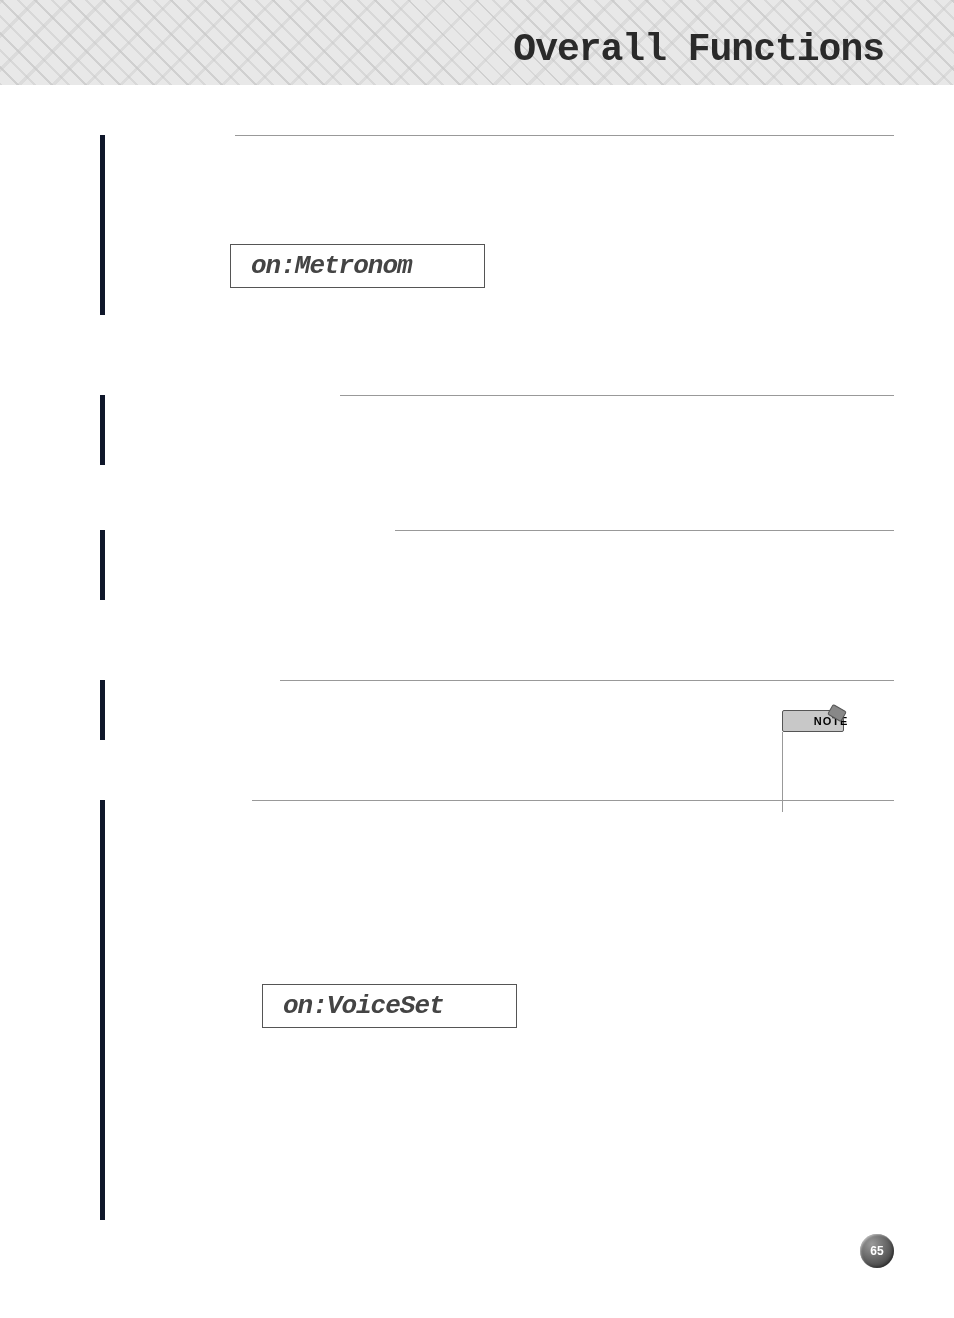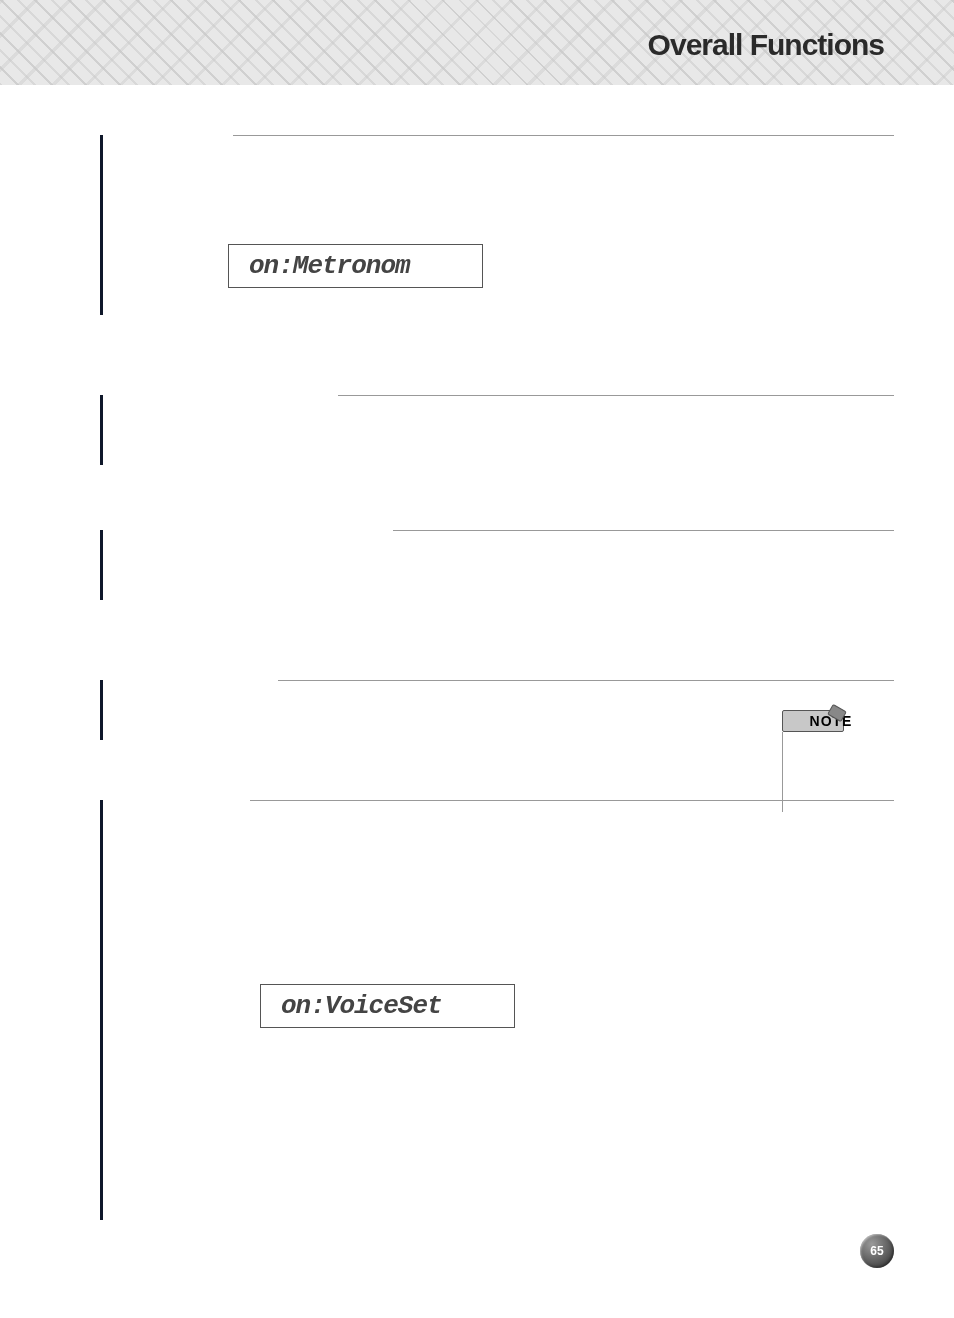--- a/index.html
+++ b/index.html
@@ -36,38 +36,38 @@
         rgba(200,200,200,0.4),
         rgba(200,200,200,0.4) 3px,
         transparent 3px,
         transparent 24px
       );
     }
     .header-title {
       position: absolute;
       right: 70px;
       top: 28px;
-      font-family: Liberation Sans, sans-serif;
+      font-family: Liberation Mono, monospace;
       font-weight: 900;
       font-stretch: condensed;
       letter-spacing: -1px;
-      font-size: 30px;
+      font-size: 38px;
       color: #2a2a2a;
       margin-left: 16px;
     }
     .content {
       padding: 50px 60px 0 100px;
       position: relative;
     }
     .section {
       position: relative;
       margin-bottom: 20px;
     }
     .section-rule {
-      border-left: 3px solid #0f172a;
+      border-left: 5px solid #0f172a;
       padding-left: 0;
     }
     .hr-top {
       border: none;
       border-top: 1px solid #999;
       margin-left: 130px;
     }
     .hr-wider {
       border: none;
       border-top: 1px solid #999;
@@ -118,21 +118,21 @@
     .note-tab {
       width: 62px;
       height: 22px;
       background: #c8c8c8;
       border: 1px solid #555;
       display: flex;
       align-items: center;
       justify-content: center;
       font-family: "Arial Black", Arial, sans-serif;
       font-weight: 900;
-      font-size: 14px;
+      font-size: 11px;
       letter-spacing: 1px;
       position: relative;
       border-radius: 2px 10px 2px 2px;
       padding-left: 36px;
     }
     .note-tab::after {
       content: '';
       position: absolute;
       right: -2px;
       top: -4px;

